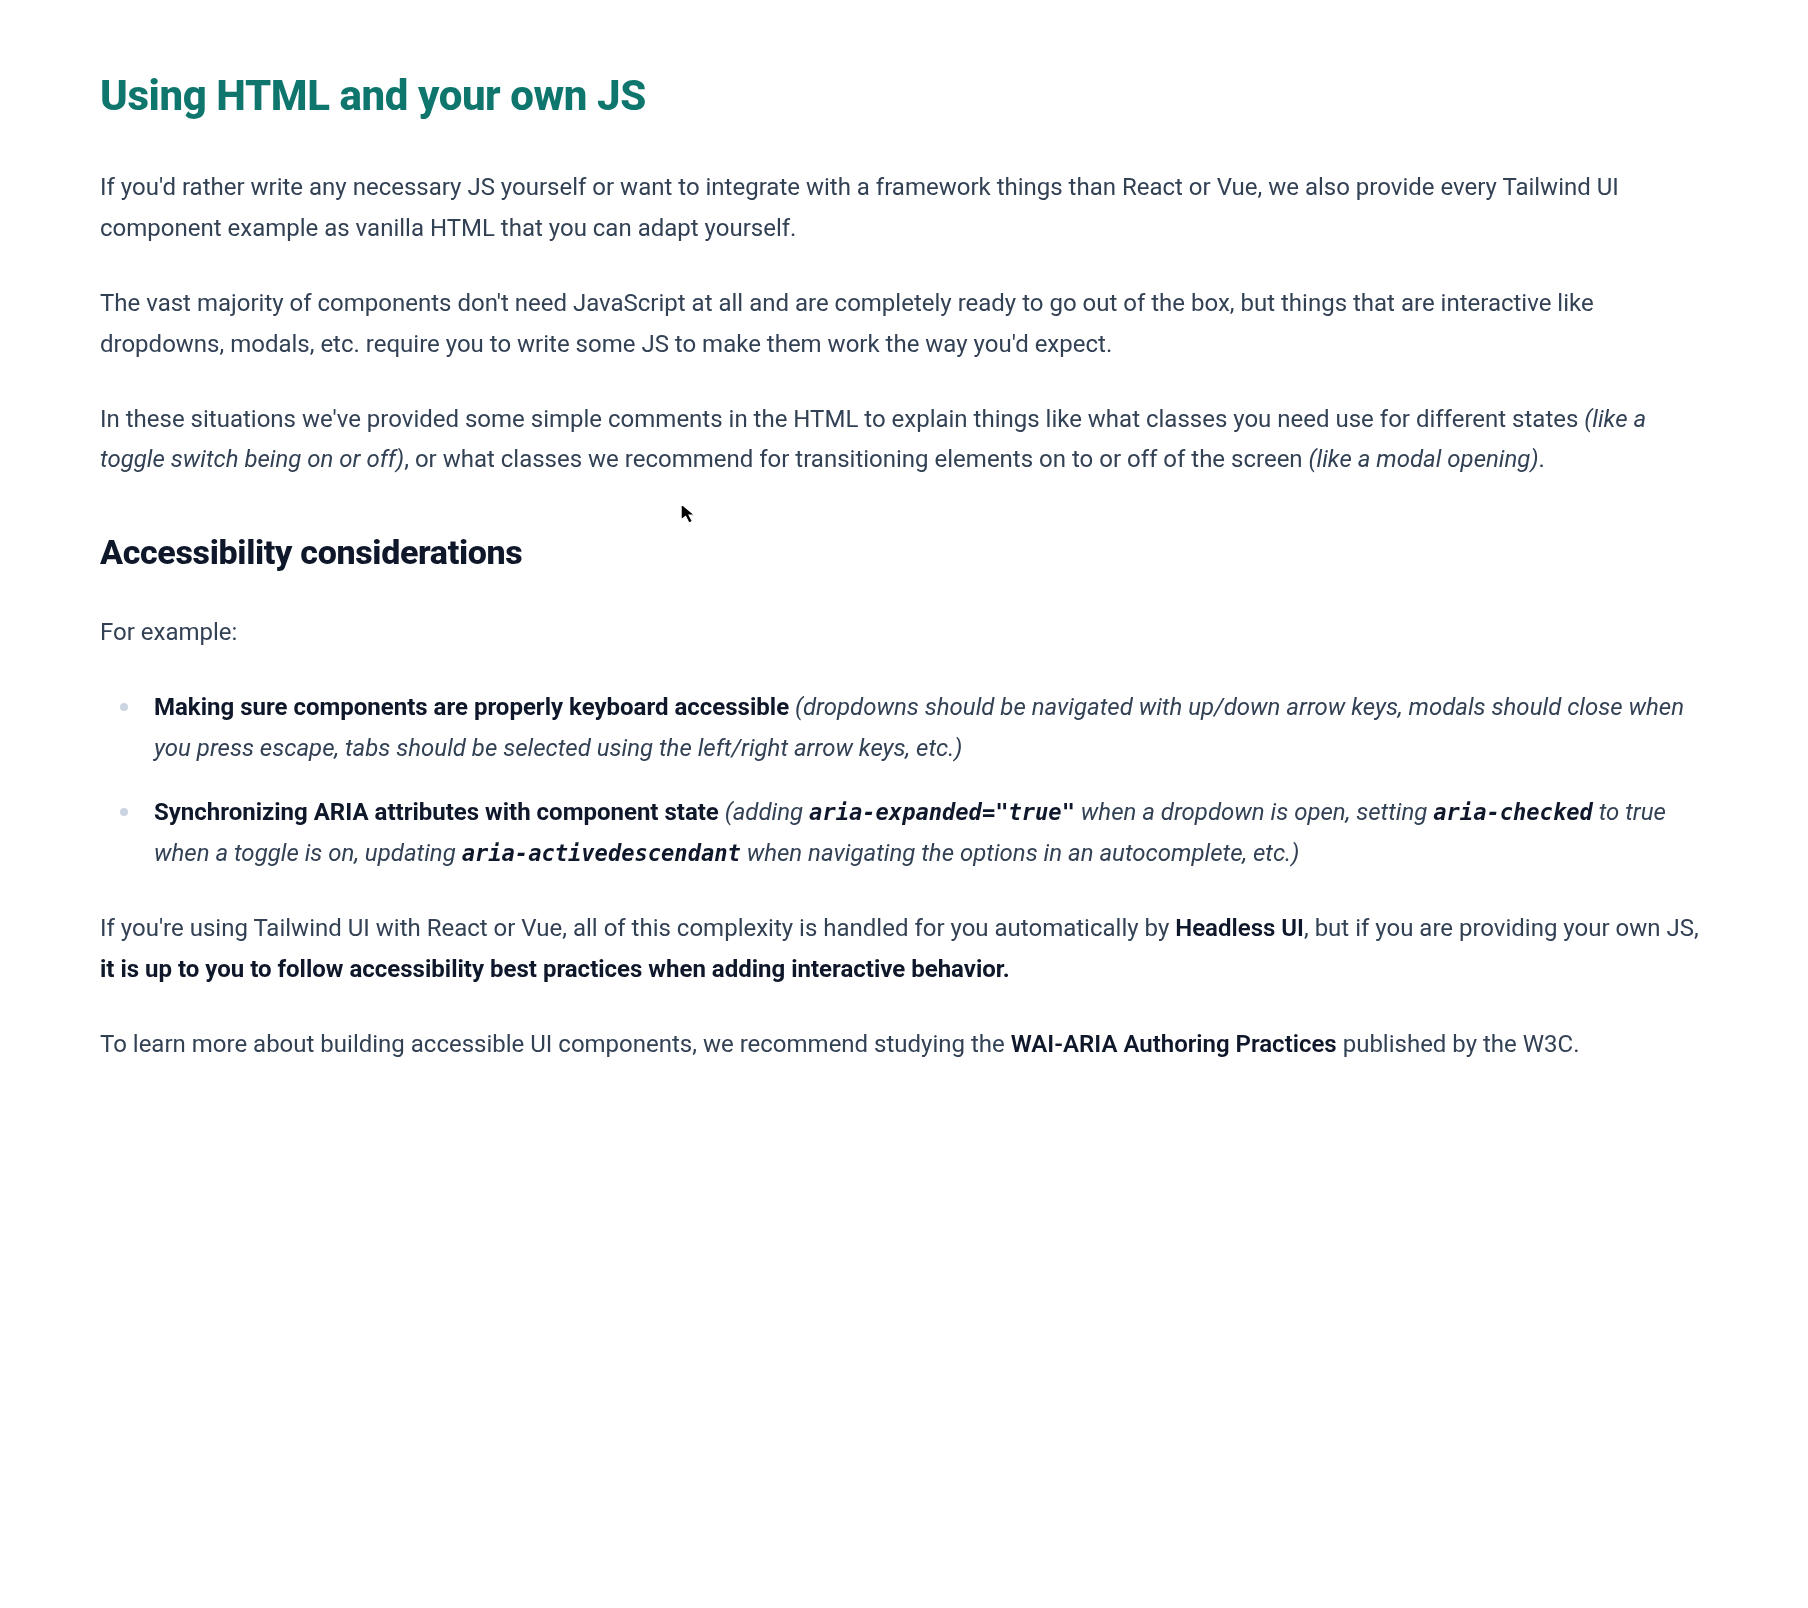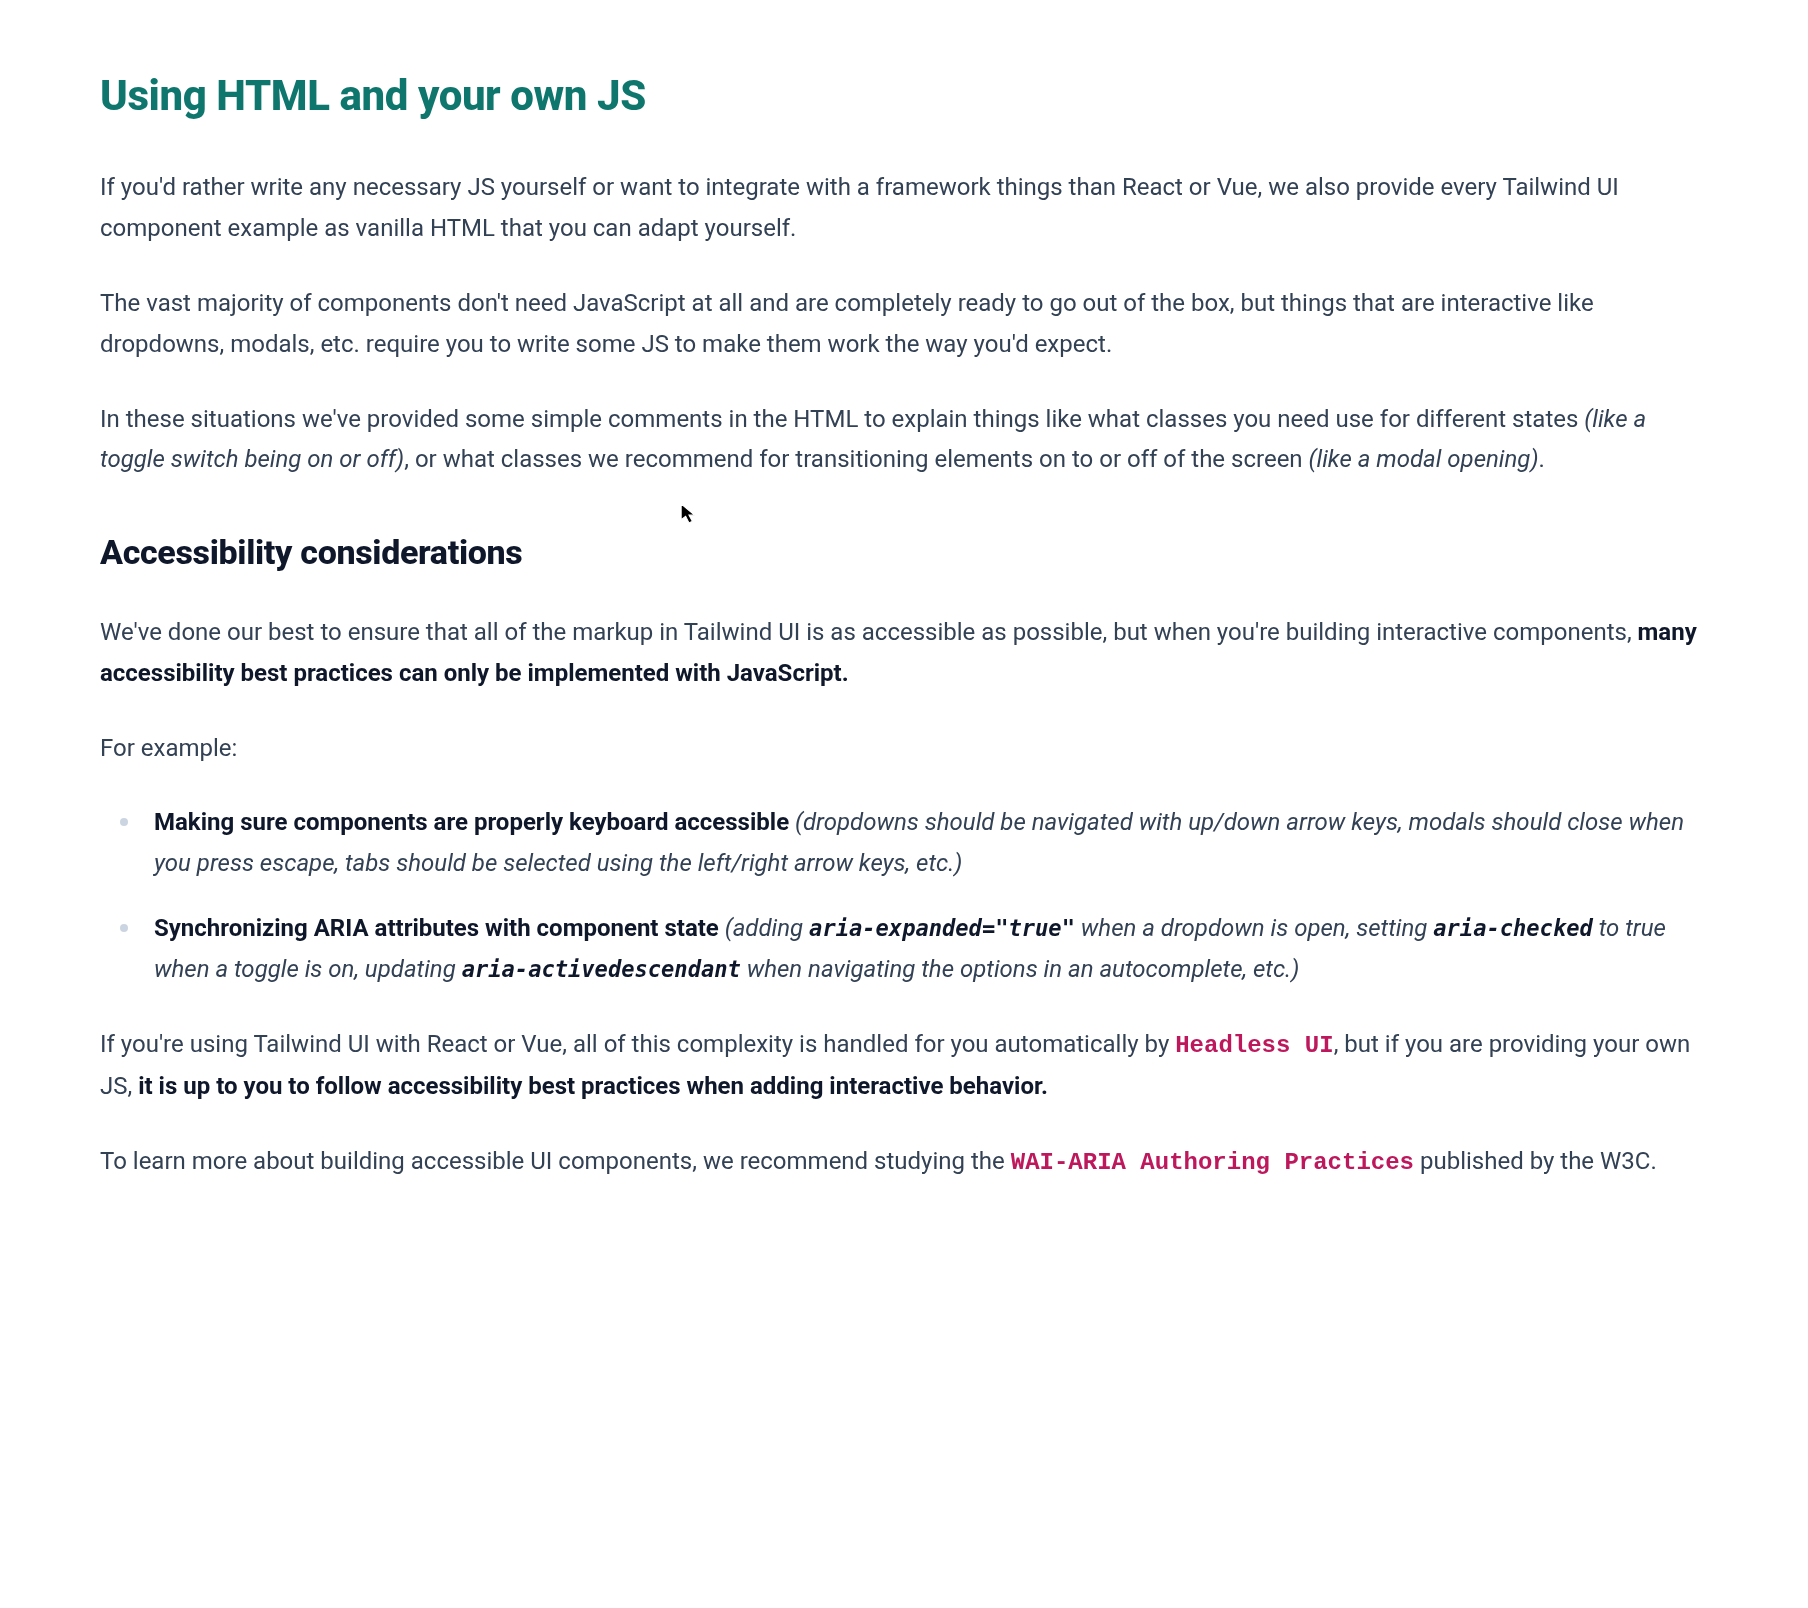--- a/index.html
+++ b/index.html
@@ -64,24 +64,23 @@
     background: #cbd5e1;
     border-radius: 50%;
   }
   code.inline-code {
     font-family: ui-monospace, SFMono-Regular, Menlo, Monaco, Consolas, monospace;
     font-size: 0.92em;
     font-weight: 700;
     color: #0f172a;
   }
   a.link {
-    color: #be185d;
+    color: #0f172a;
     text-decoration: none;
     font-weight: 600;
-    font-family: Liberation Mono, monospace;
   }
   .cursor {
     position: absolute;
     width: 18px;
     height: 24px;
     pointer-events: none;
   }
   .content-wrap {
     position: relative;
   }
@@ -100,23 +99,20 @@
   <p class="para">
     <span>In these situations we've provided some simple comments in the HTML to explain things like what classes you need use for different states </span><em>(like a toggle switch being on or off)</em><span>, or what classes we recommend for transitioning elements on to or off of the screen </span><em>(like a modal opening)</em><span>.</span>
   </p>
 
   <svg class="cursor" style="left:580px; top:442px;" viewBox="0 0 16 20">
     <path d="M1 1 L1 15 L5 12 L8 18 L11 16.5 L8 11 L13 11 Z" fill="#000" stroke="#fff" stroke-width="1"></path>
   </svg>
 
   <h3 class="subsection-title">Accessibility considerations</h3>
 
-  <p class="para">
-    <span>We've done our best to ensure that all of the markup in Tailwind UI is as accessible as possible, but when you're building interactive components, </span><strong>many accessibility best practices can only be implemented with JavaScript.</strong>
-  </p>
 
   <p class="para">For example:</p>
 
   <ul class="bullets">
     <li>
       <strong>Making sure components are properly keyboard accessible</strong><em> (dropdowns should be navigated with up/down arrow keys, modals should close when you press escape, tabs should be selected using the left/right arrow keys, etc.)</em>
     </li>
     <li>
       <strong>Synchronizing ARIA attributes with component state</strong><em><span> (adding </span><code class="inline-code">aria-expanded="true"</code><span> when a dropdown is open, setting </span><code class="inline-code">aria-checked</code><span> to true when a toggle is on, updating </span><code class="inline-code">aria-activedescendant</code><span> when navigating the options in an autocomplete, etc.)</span></em>
     </li>

